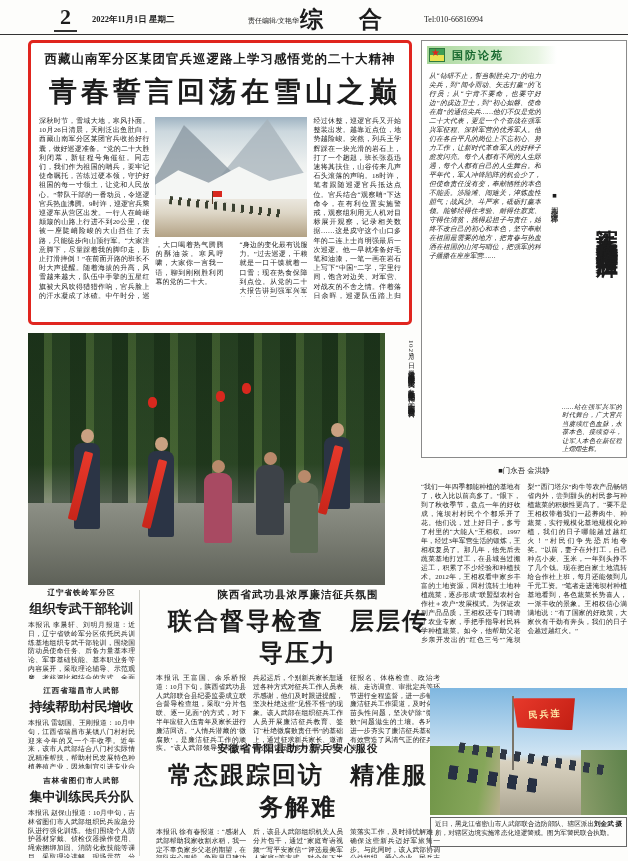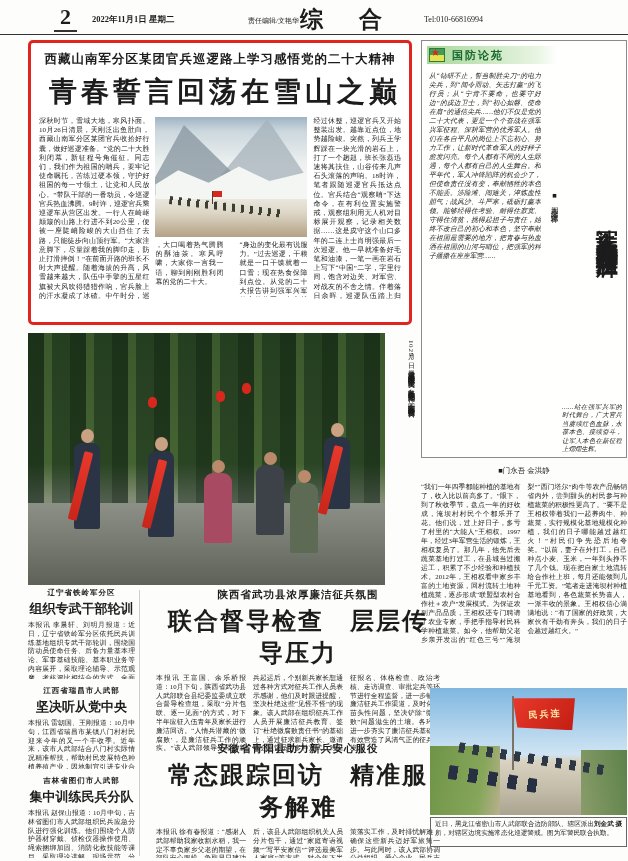--- a/index.html
+++ b/index.html
@@ -184,21 +184,21 @@
   </div>
 
   <div class="blcol">
     <div class="sm-art">
       <div class="sm-kick">辽宁省铁岭军分区</div>
       <div class="sm-title">组织专武干部轮训</div>
       <div class="sm-body" style="height:58px;">本报讯 李晨轩、刘明月报道：近日，辽宁省铁岭军分区依托民兵训练基地组织专武干部轮训，围绕国防动员使命任务、后备力量基本理论、军事基础技能、基本职业务等内容展开，采取理论辅导、示范观摩、考核评比相结合的方式，全面提升专武干部能力素质，夯实基层武装工作根基。</div>
     </div>
     <div class="sm-art">
       <div class="sm-kick">江西省瑞昌市人武部</div>
-      <div class="sm-title">坚决听从党中央</div>
+      <div class="sm-title">持续帮助村民增收</div>
       <div class="sm-body" style="height:50px;">本报讯 雷朝国、王刚报道：10月中旬，江西省瑞昌市某镇八门村村民迎来今年的又一个丰收季。近年来，该市人武部结合八门村实际情况精准帮扶，帮助村民发展特色种植养殖产业，因地制宜引进专业合作社，拓宽农产品销路，持续帮助村民增收致富。</div>
     </div>
     <div class="sm-art">
       <div class="sm-kick">吉林省图们市人武部</div>
       <div class="sm-title">集中训练民兵分队</div>
       <div class="sm-body" style="height:58px;">本报讯 赵保山报道：10月中旬，吉林省图们市人武部组织民兵应急分队进行强化训练。他们围绕个人防护器材穿戴、侦检仪器操作使用、绳索捆绑加固、消防化救技能等课目，采取理论讲解、现场示范、分组练习等方式，有效提升民兵分队应急处突能力。</div>
     </div>
   </div>
   <div class="vr"></div>
 

